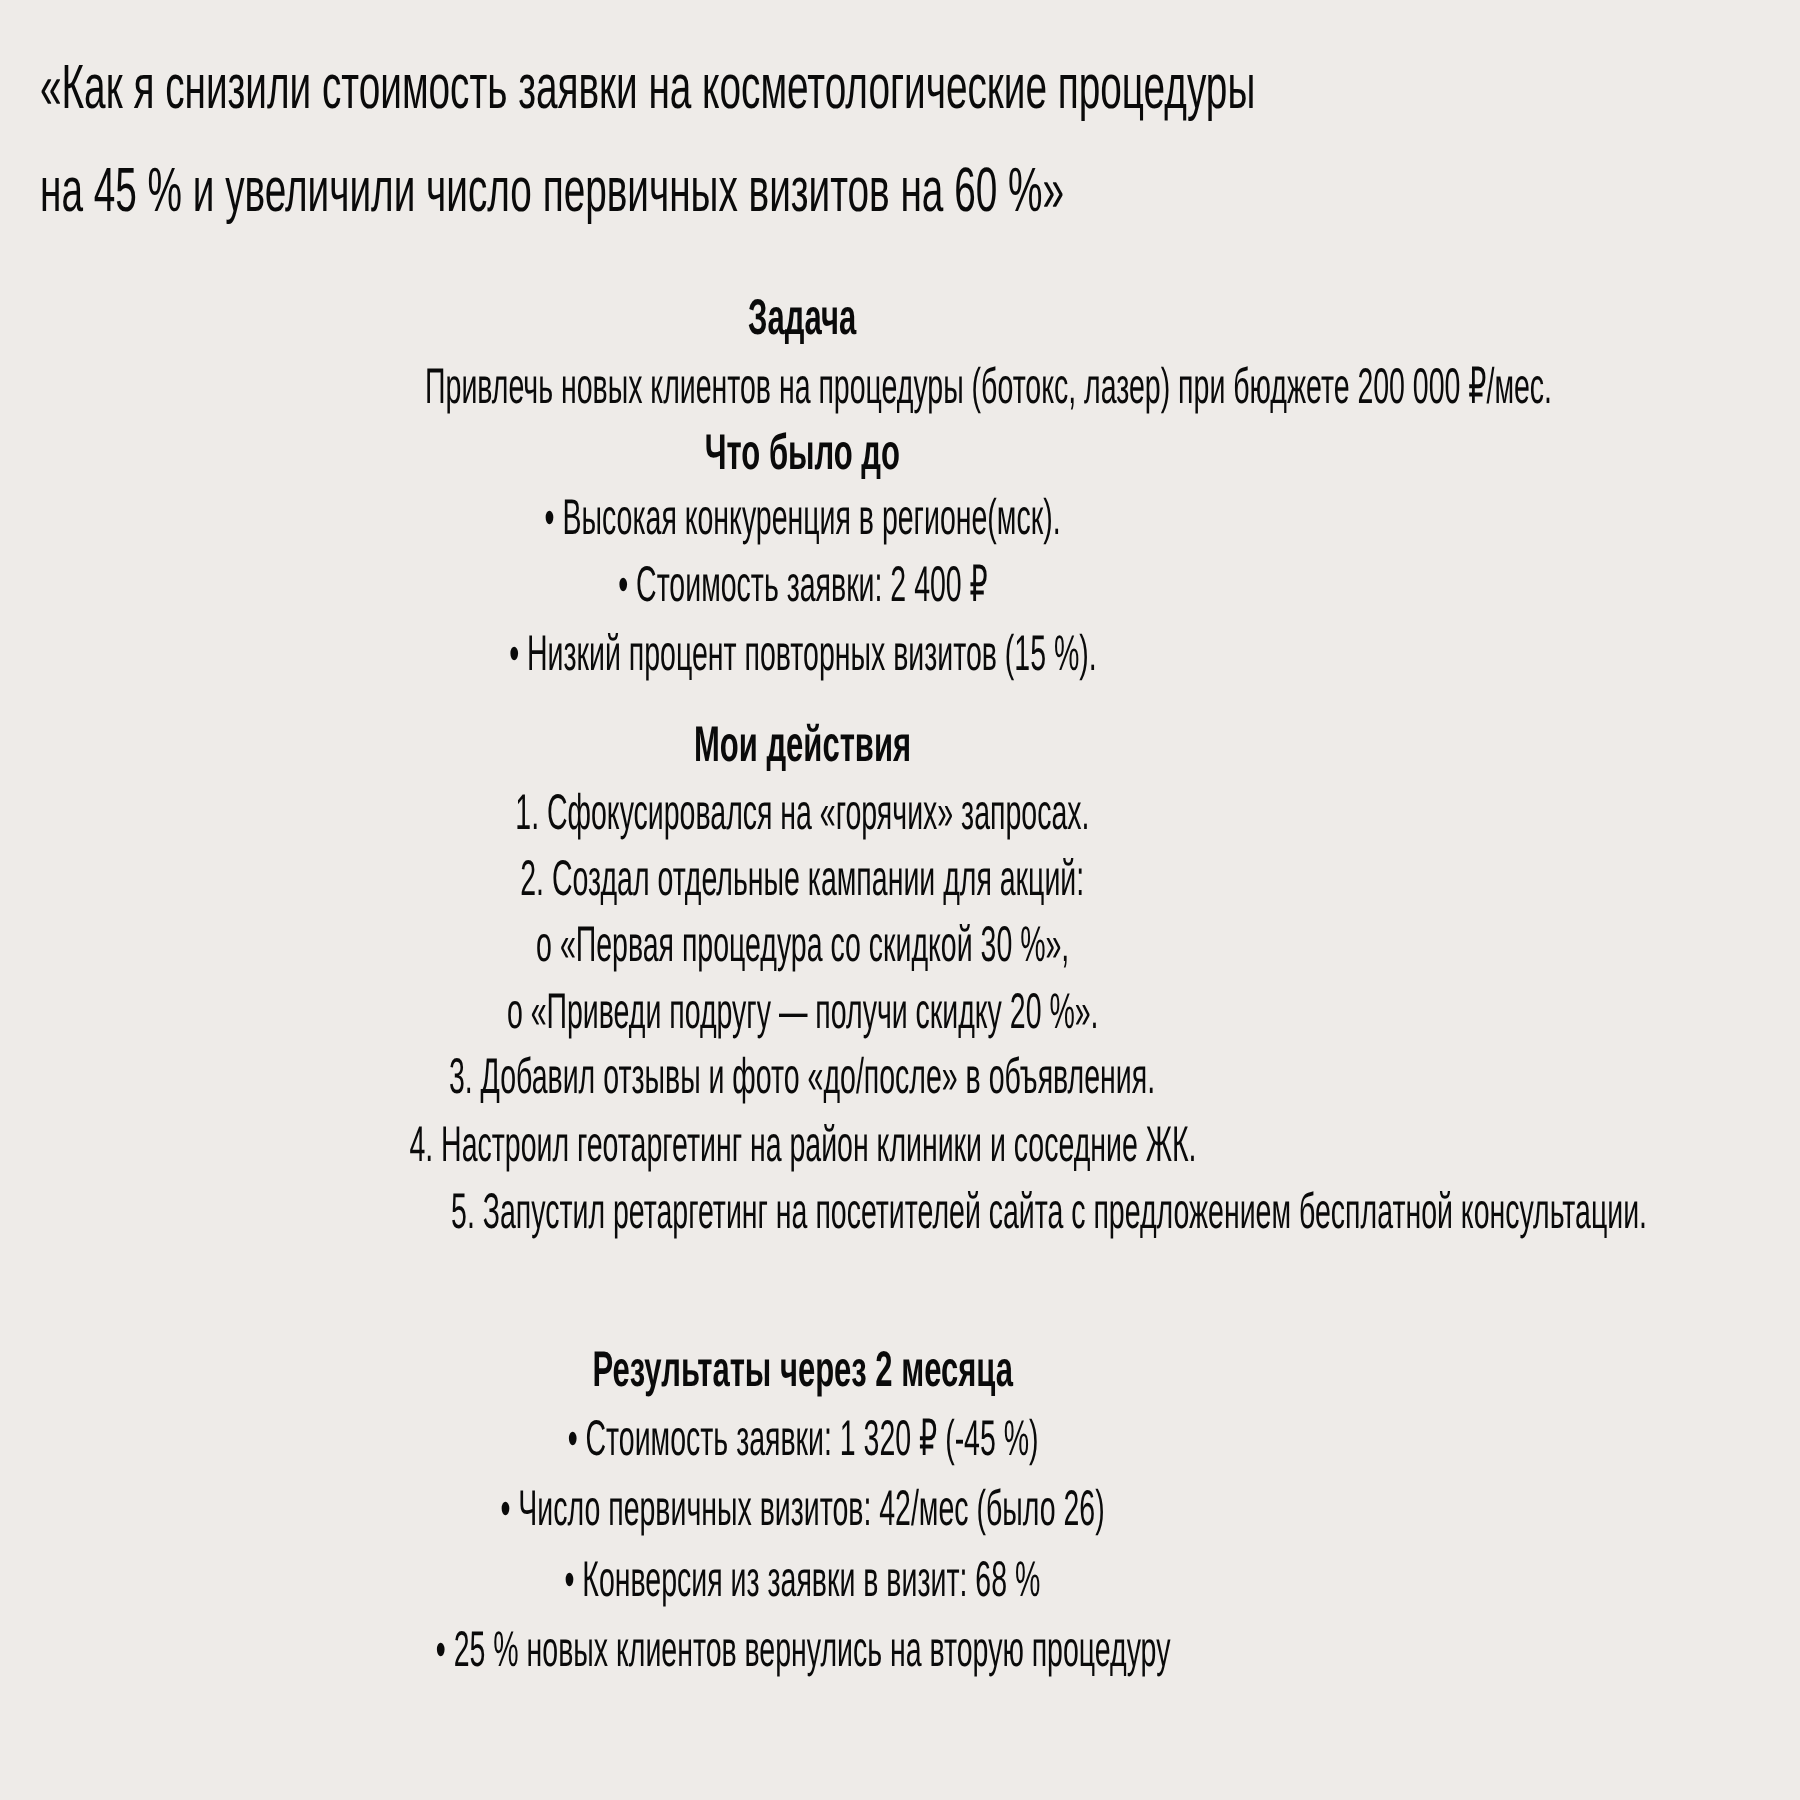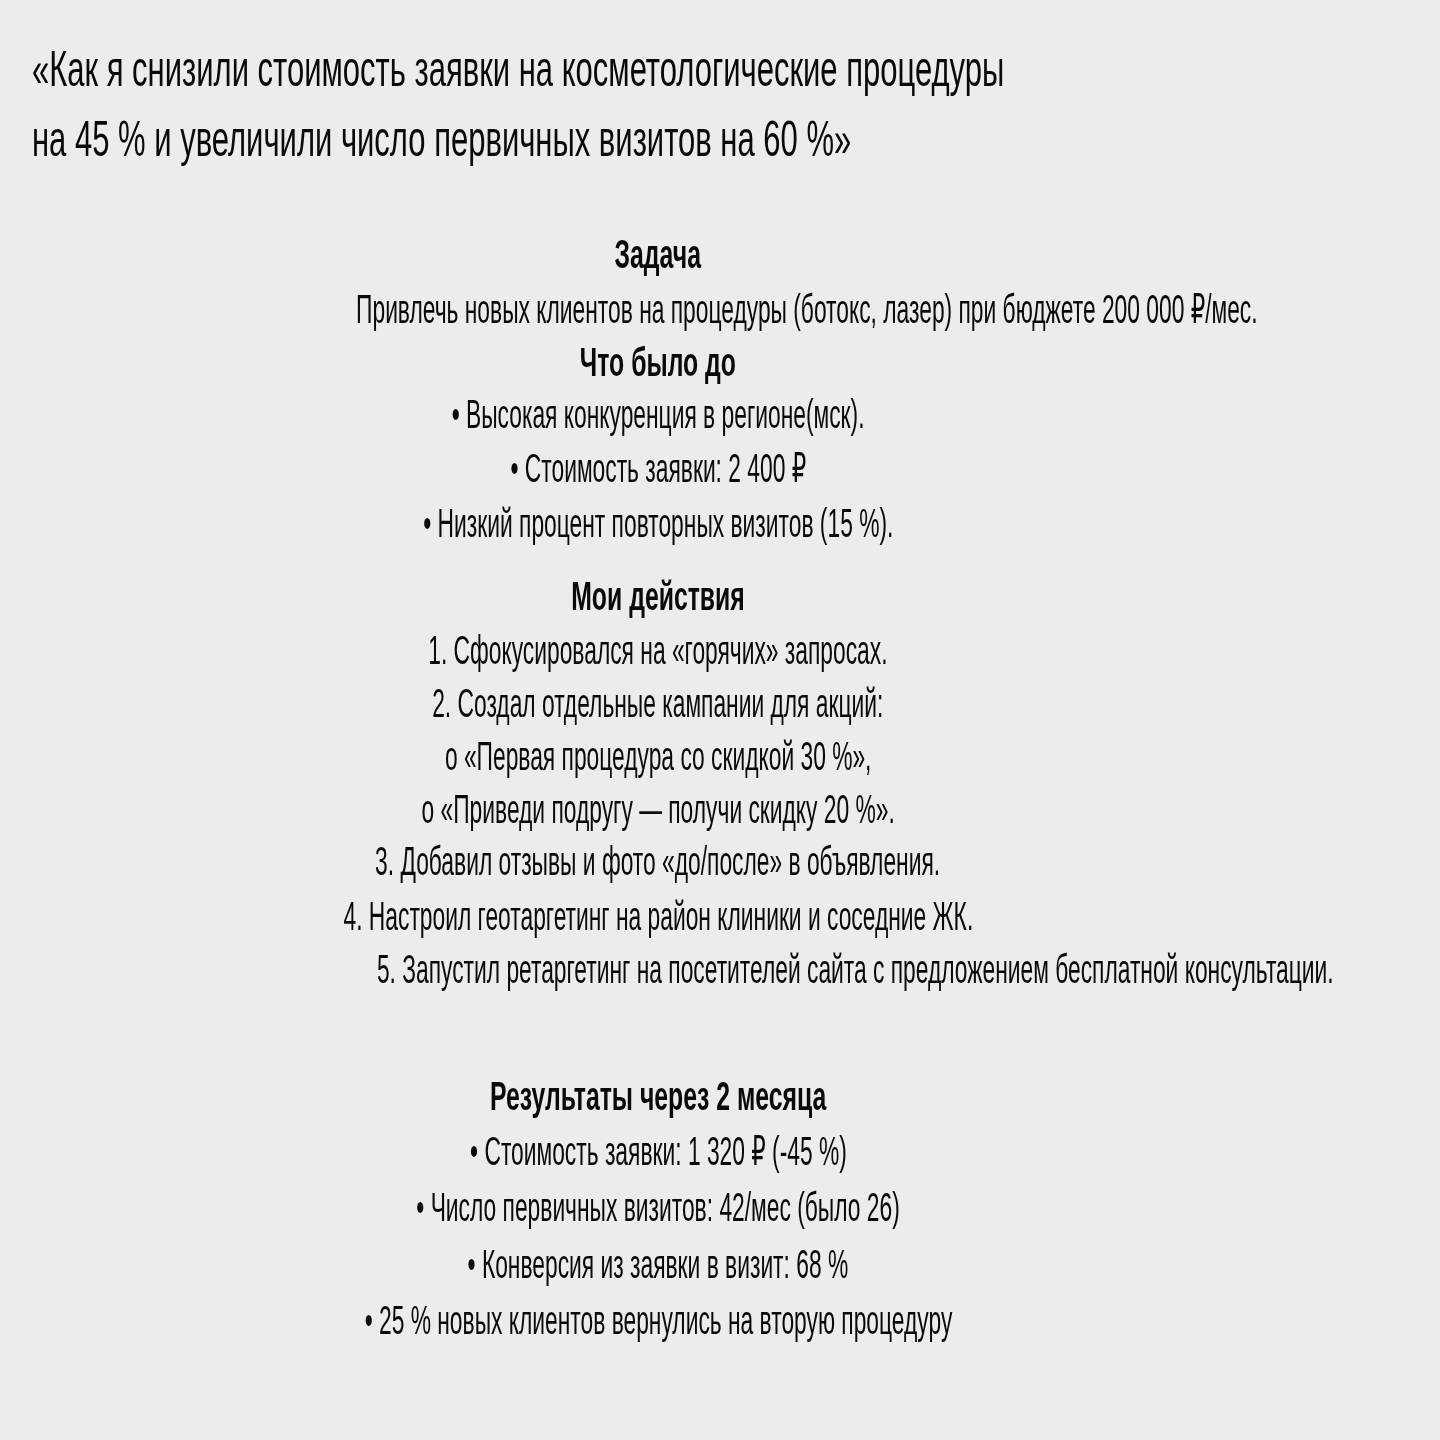--- a/index.html
+++ b/index.html
@@ -3,21 +3,21 @@
 <meta charset="utf-8">
 <style>
   html, body { margin: 0; padding: 0; }
   body {
     width: 1440px; height: 1440px; overflow: hidden;
     background: #eeebe8; color: #0a0a0a;
     font-family: "Liberation Sans", "DejaVu Sans", sans-serif;
     position: relative;
   }
   .line {
-    position: absolute; left: 16px; width: 1284px;
+    position: absolute; left: 0; width: 1284px;
     white-space: nowrap; line-height: 1;
   }
   .line > span {
     display: inline-block;
     transform-origin: center center;
   }
   .title-line { left: 32px; width: auto; }
   .title-line > span {
     font-size: 50px; font-weight: 400;
     transform: scaleX(0.62); transform-origin: left center;
@@ -28,21 +28,21 @@
   .body > span { font-size: 40px; transform: scaleX(0.57); }
 </style>
 </head>
 <body>
 
 <div>
 
   <div class="line title-line" style="top:44px">
     <span>«Как я снизили стоимость заявки на косметологические процедуры</span>
   </div>
-  <div class="line title-line" style="top:114px">
+  <div class="line title-line" style="top:127px">
     <span>на 45 % и увеличили число первичных визитов на 60 %»</span>
   </div>
 
   <div class="line center heading" style="top:234px">
     <span>Задача</span>
   </div>
   <div class="line center body" style="top:289px">
     <span>Привлечь новых клиентов на процедуры (ботокс,  лазер) при бюджете 200 000 ₽/мес.</span>
   </div>
 

